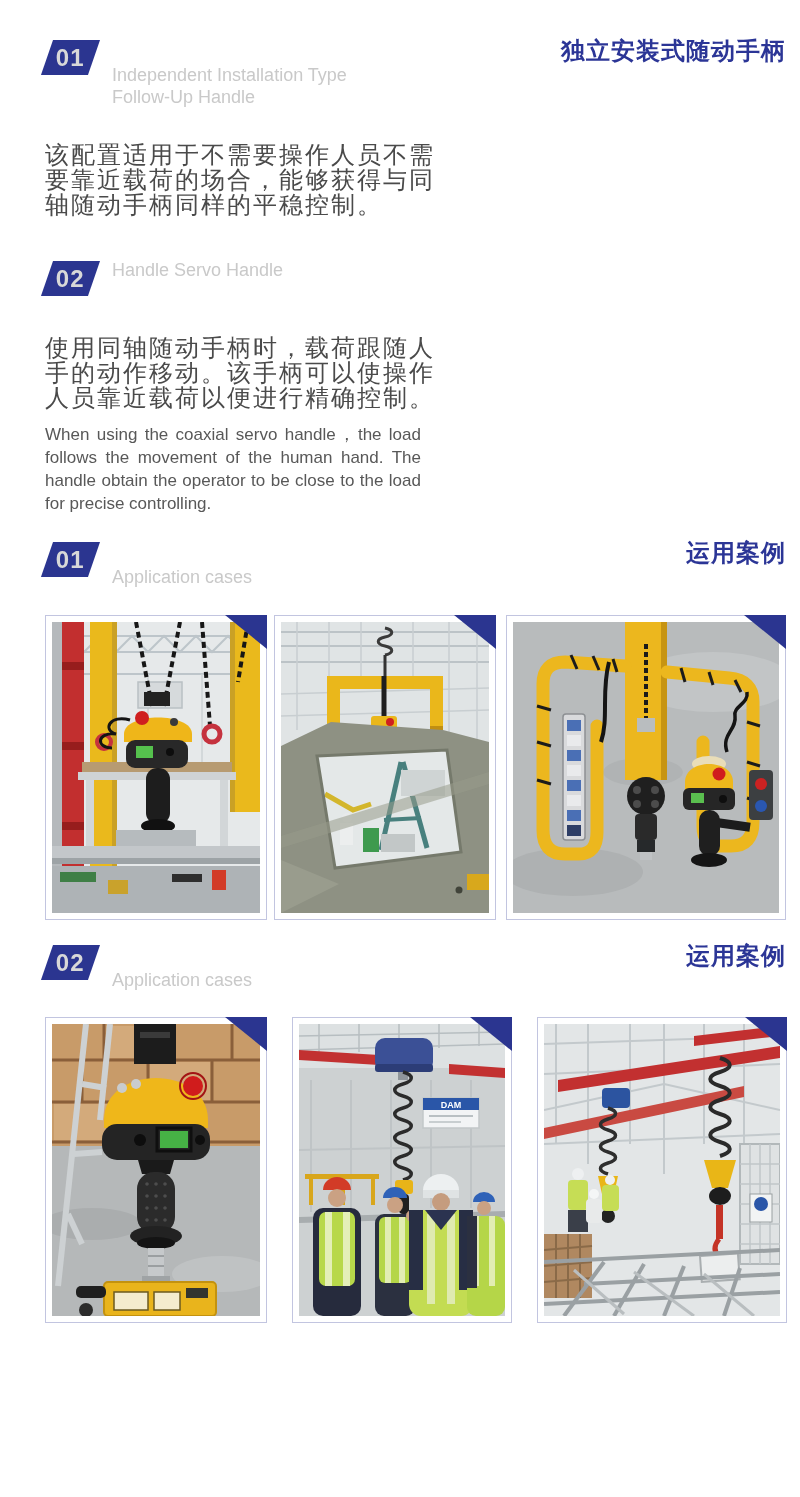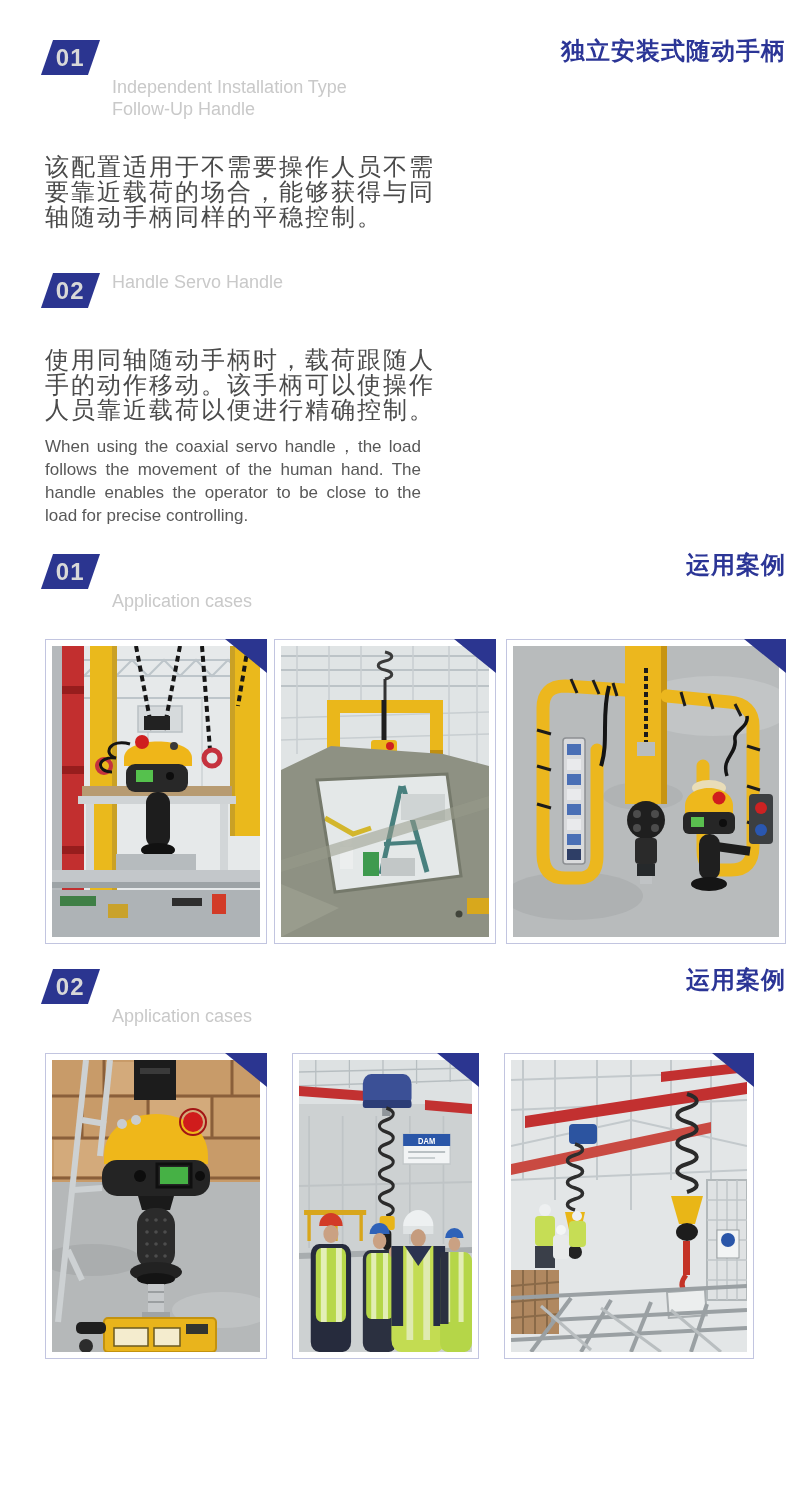--- a/index.html
+++ b/index.html
@@ -9,21 +9,21 @@
   .content { padding:38px 14px 0 45px; }
 
   
   .sec-header { position:relative; }
   .badge { position:absolute; left:2px; top:2px; width:47px; height:35px;
            background:#2b3590; transform:skewX(-19deg); display:flex;
            align-items:center; justify-content:center; }
   .badge span { transform:skewX(19deg); color:#d8d8d8; font-size:24px; font-weight:bold; letter-spacing:1px; }
   .sec-text { margin-left:67px; }
   .sec-title { font-size:24px; font-weight:bold; color:#2b3596; letter-spacing:1px; line-height:26px;text-align:right; }
-  .sec-sub { font-size:18px; color:#c9c9c9; line-height:22px; max-width:262px;margin-top:12px; }
+  .sec-sub { font-size:18px; color:#c9c9c9; line-height:22px; max-width:262px; }
 
   
   .p-zh { width:392px; font-size:24px; color:#4a4a4a; line-height:25px; letter-spacing:2px; }
   .p-en { width:376px; font-size:17px; color:#585858; line-height:23px; text-align:justify; }
   .mt34 { margin-top:34px; } .mt12 { margin-top:12px; } .mt42 { margin-top:42px; }
   .mt54 { margin-top:54px; } .mt13 { margin-top:13px; } .mt25 { margin-top:25px; }
   .mt27 { margin-top:27px; } .mt23 { margin-top:23px; } .mt26 { margin-top:26px; }
 
   
   .photo-row { display:flex; }
@@ -51,21 +51,21 @@
 
     <div class="sec-header mt42">
       <div class="badge">
           <span>02</span>
         </div>
       <div class="sec-text">
         <div class="sec-sub">Handle Servo Handle</div>
       </div>
     </div>
     <p class="p-zh mt54">使用同轴随动手柄时，载荷跟随人手的动作移动。该手柄可以使操作人员靠近载荷以便进行精确控制。</p>
-    <p class="p-en mt13">When using the coaxial servo handle，the load follows the movement of the human hand. The handle enables the operator to be close to the load for precise controlling.</p>
+    <p class="p-en mt13">When using the coaxial servo handle，the load follows the movement of the human hand. The handle obtain the operator to be close to the load for precise controlling.</p>
 
     <div class="sec-header mt25">
       <div class="badge">
           <span>01</span>
         </div>
       <div class="sec-text">
         <div class="sec-title">运用案例</div>
         <div class="sec-sub">Application cases</div>
       </div>
     </div>
@@ -327,21 +327,21 @@
           <rect x="52" y="258" width="112" height="34" rx="4" fill="none" stroke="#c3920f" stroke-width="2"></rect>
           <rect x="62" y="268" width="34" height="18" fill="#f4ecce" stroke="#6b5a20" stroke-width="1.5"></rect>
           <rect x="102" y="268" width="26" height="18" fill="#f4ecce" stroke="#6b5a20" stroke-width="1.5"></rect>
           <rect x="134" y="264" width="22" height="10" fill="#33352f"></rect>
           <rect x="24" y="262" width="30" height="12" rx="5" fill="#1f1f1f"></rect>
           <circle cx="34" cy="286" r="7" fill="#2c2c2c"></circle>
         </svg>
         <span class="corner"></span>
       </figure>
 
-      <figure class="card" style="width:187px;height:306px;margin-right:25px">
+      <figure class="card" style="width:220px;height:306px;margin-right:25px">
         <svg viewBox="0 0 206 292" preserveAspectRatio="none">
           <rect width="206" height="292" fill="#cdd1d2"></rect>
           <rect width="206" height="44" fill="#dde1e2"></rect>
           <g stroke="#b7bec1" stroke-width="1.5" fill="none">
             <line x1="0" y1="12" x2="206" y2="8"></line>
               <line x1="0" y1="26" x2="206" y2="20"></line>
             <line x1="20" y1="0" x2="20" y2="30"></line>
               <line x1="60" y1="0" x2="60" y2="28"></line>
             <line x1="100" y1="0" x2="100" y2="26"></line>
               <line x1="140" y1="0" x2="140" y2="24"></line>

